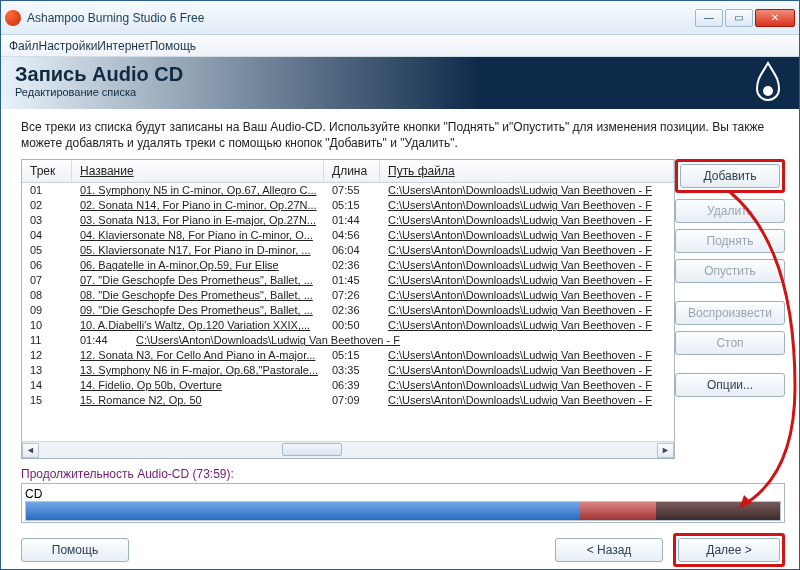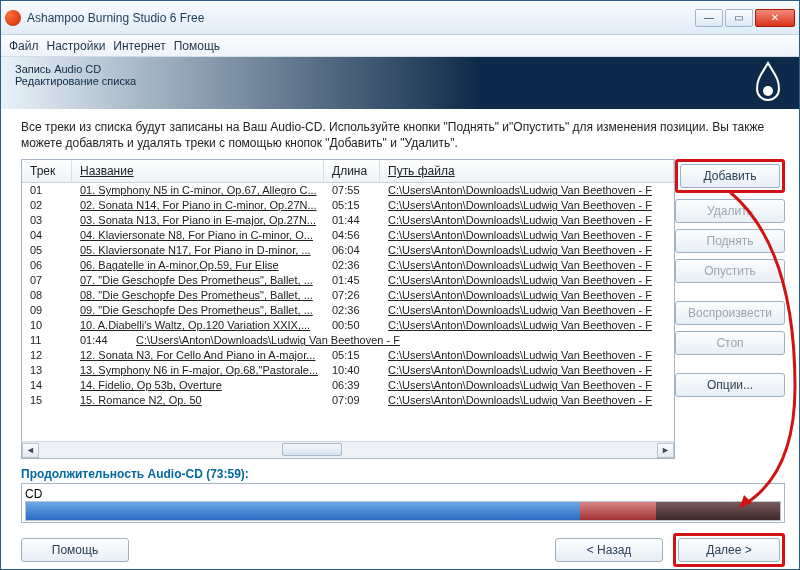--- a/index.html
+++ b/index.html
@@ -4,24 +4,24 @@
 <style>
 * { margin: 0; padding: 0; box-sizing: border-box; }
 body { font-family: "Segoe UI", Tahoma, sans-serif; font-size: 12px; background: #c9d3da; }
 .window { width: 800px; height: 570px; background: #fff; border: 1px solid #2d5f8b; position: relative; }
 .titlebar { height: 34px; background: linear-gradient(#f7fbff,#e1ecf7); display:flex; align-items:center; padding: 0 4px; border-bottom:1px solid #bcd1e5;}
 .title-icon { width:16px; height:16px; background: radial-gradient(circle at 30% 30%, #ff6a3c, #c82a00); border-radius:50%; margin-right:6px;}
 .title-text { flex:1; color:#1c3b57; font-size:12px; }
 .win-btns { display:flex; gap:2px; }
 .win-btn { width:28px; height:18px; border:1px solid #9fb6cc; background:linear-gradient(#f9fcff,#dce9f5); border-radius:2px; display:flex; align-items:center; justify-content:center; font-size:10px; color:#2b4f6e;}
 .win-btn.close { background: linear-gradient(#f28a7a,#d9331a); border-color:#a31a04; color:#fff; width:40px;}
-.menubar { height:22px; background:linear-gradient(#fbfcfe,#eef3f9); border-bottom:1px solid #d3dde6; display:flex; align-items:center; padding:0 8px; gap:8px; font-size:12px; color:#1d3348;}
+.menubar { height:22px; background:linear-gradient(#fbfcfe,#eef3f9); border-bottom:1px solid #d3dde6; display:flex; align-items:center; padding:0 8px; gap:0; font-size:12px; color:#1d3348;}
 .menubar span { cursor:default; }
 .header { height:52px; background: linear-gradient(90deg, #e8f2fa 0%, #0e2a4a 60%, #0e2a4a 100%); position:relative; padding:6px 14px; color:#0f2a43; }
-.header h1 { font-size:11px; font-weight:normal; }
+.header h1 { font-size:20px; font-weight:bold; }
 .header .sub { font-size:11px; }
 .flame { position:absolute; right:14px; top:4px; width:34px; height:44px; }
 .flame svg { width:100%; height:100%; }
 .content { padding: 10px 14px 8px 20px; }
 .desc { font-size:12px; color:#222; line-height:1.35; margin-bottom:8px; }
 .main-row { display:flex; }
 .list-wrap { flex:1; border:1px solid #a9b7c4; position:relative; }
 .list-header { display:flex; background:linear-gradient(#fdfefe,#eef2f6); border-bottom:1px solid #c7d2dc; font-size:12px; color:#222; }
 .list-header div { padding:4px 8px; border-right:1px solid #d5dde5; }
 .col-track { width:50px; }
@@ -32,21 +32,21 @@
 .row { display:flex; font-size:11px; color:#222; }
 .row div { padding:1px 8px 2px 8px; white-space:nowrap; overflow:hidden; }
 .hscroll { height:17px; background:#eef1f5; border-top:1px solid #cfd8e1; position:relative; display:flex; align-items:center; }
 .hscroll .arrow { width:17px; height:15px; background:linear-gradient(#fbfdff,#e3eaf2); border:1px solid #b6c3d0; display:flex; align-items:center; justify-content:center; font-size:9px; color:#445;}
 .hscroll .thumb { position:absolute; left:260px; top:1px; width:60px; height:13px; background:linear-gradient(#f4f8fc,#d9e3ee); border:1px solid #aab9c8; border-radius:2px;}
 .side { width:110px; display:flex; flex-direction:column; gap:6px; position:relative; }
 .btn { height:24px; border:1px solid #9eb0c1; background:linear-gradient(#fcfefe,#e7eef5); border-radius:3px; font-size:12px; color:#2c4056; display:flex; align-items:center; justify-content:center; cursor:pointer; }
 .btn.disabled { color:#9aa5b0; }
 .highlight { border:3px solid #d11313; border-radius:3px; padding:2px;text-align:right; }
 .arrow-svg { position:absolute; top:28px; left:45px; width:90px; height:330px; pointer-events:none; z-index:5; }
-.dur-label { font-size:12px; color:#0369a1; margin-top:8px;font-weight:bold; }
+.dur-label { font-size:12px; color:#701a75; margin-top:8px; }
 .timeline-box { border:1px solid #a9b7c4; height:40px; margin-top:2px; position:relative; background:#fff; padding:3px 3px 0 3px; overflow:hidden; }
 .timeline { position:relative; height:20px; background: repeating-linear-gradient(90deg,#e6ebf1 0,#e6ebf1 1px,transparent 1px,transparent 30px); border:1px solid #b8c5d1; }
 .timeline .fill { position:absolute; left:0; top:0; bottom:0; background:linear-gradient(#6fa8e8,#2a6ac0); }
 .timeline .red { position:absolute; top:0; bottom:0; background:linear-gradient(#d98686,#a23232); }
 .timeline .dark { position:absolute; top:0; bottom:0; background:linear-gradient(#7a5a5a,#3b2a2a); }
 .ticks { display:flex; justify-content:space-between; font-size:10px; color:#333; padding-top:1px; }
 .footer { display:flex; gap:10px; margin-top:10px; align-items:center; }
 .footer .spacer { flex:1; }
 .footer .btn { width:108px; }
 </style>
@@ -161,26 +161,26 @@
             </div>
             <div class="row">
               <div class="col-track">12</div>
               <div class="col-name">12. Sonata N3, For Cello And Piano in A-major...</div>
               <div class="col-len">05:15</div>
               <div class="col-path">C:\Users\Anton\Downloads\Ludwig Van Beethoven - F</div>
             </div>
             <div class="row">
               <div class="col-track">13</div>
               <div class="col-name">13. Symphony N6 in F-major, Op.68,"Pastorale...</div>
-              <div class="col-len">10:40</div>
+              <div class="col-len">03:35</div>
               <div class="col-path">C:\Users\Anton\Downloads\Ludwig Van Beethoven - F</div>
             </div>
             <div class="row">
               <div class="col-track">14</div>
-              <div class="col-name">14. Fidelio, Op 53b, Overture</div>
+              <div class="col-name">14. Fidelio, Op 50b, Overture</div>
               <div class="col-len">06:39</div>
               <div class="col-path">C:\Users\Anton\Downloads\Ludwig Van Beethoven - F</div>
             </div>
             <div class="row">
               <div class="col-track">15</div>
               <div class="col-name">15. Romance N2, Op. 50</div>
               <div class="col-len">07:09</div>
               <div class="col-path">C:\Users\Anton\Downloads\Ludwig Van Beethoven - F</div>
             </div>
           </div>

